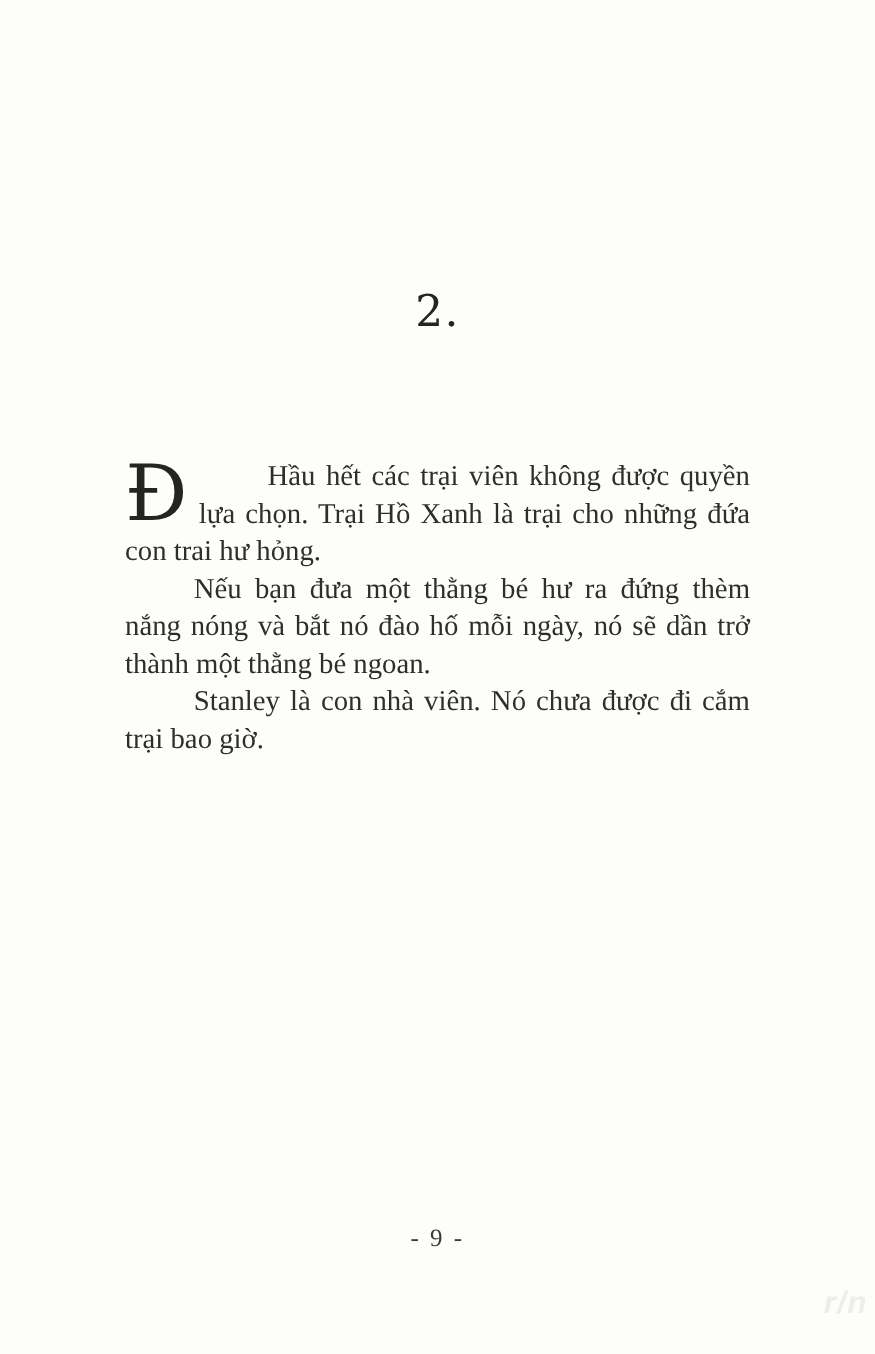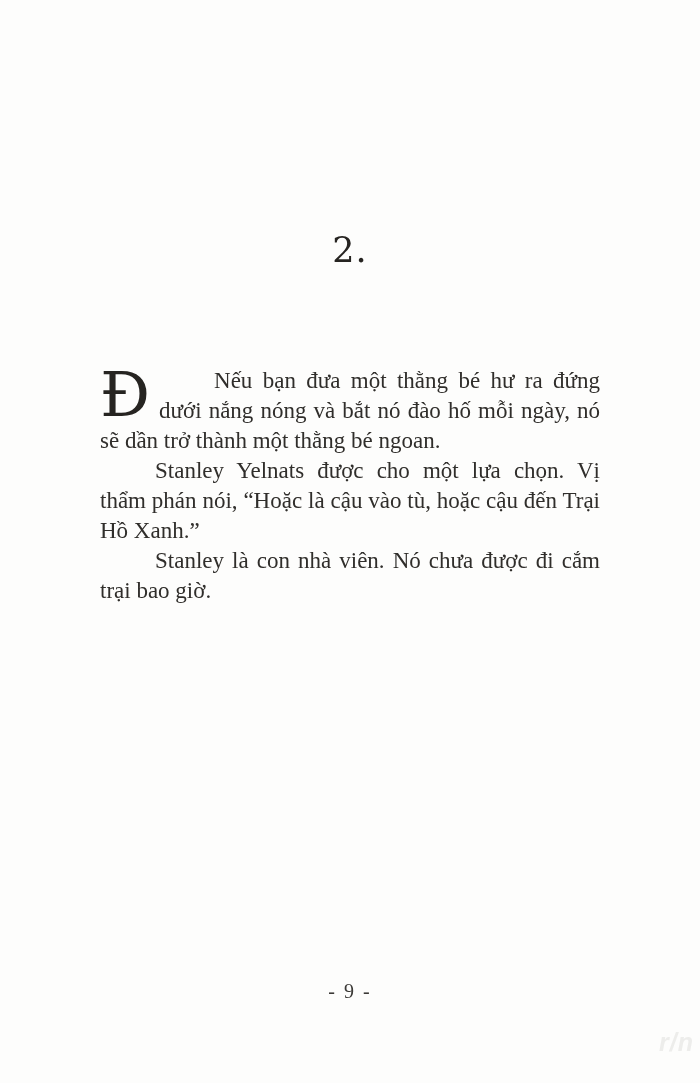--- a/index.html
+++ b/index.html
@@ -81,22 +81,22 @@
 </style>
 </head>
 <body>
 
 <div class="book-page">
 
   <div class="chapter-number">2.</div>
 
   <div class="text-block">
     <p class="first-paragraph"><span class="drop-cap">Đ</span></p>
-    <p>Nếu bạn đưa một thằng bé hư ra đứng dưới nắng nóng và bắt nó đào hố mỗi ngày, nó sẽ dần trở thành một thằng bé ngoan.</p>
-    <p>Stanley Yelnats được cho một lựa chọn. Vị thẩm phán nói, “Hoặc là cậu vào tù, hoặc cậu đến Trại Hồ Xanh.”</p>
+    <p>Hầu hết các trại viên không được quyền lựa chọn. Trại Hồ Xanh là trại cho những đứa con trai hư hỏng.</p>
+    <p>Nếu bạn đưa một thằng bé hư ra đứng thèm nắng nóng và bắt nó đào hố mỗi ngày, nó sẽ dần trở thành một thằng bé ngoan.</p>
     <p>Stanley là con nhà viên. Nó chưa được đi cắm trại bao giờ.</p>
   </div>
 
   <div class="page-number">- 9 -</div>
 
   <div class="watermark">r/n</div>
 
 </div>
 
 </body></html>

